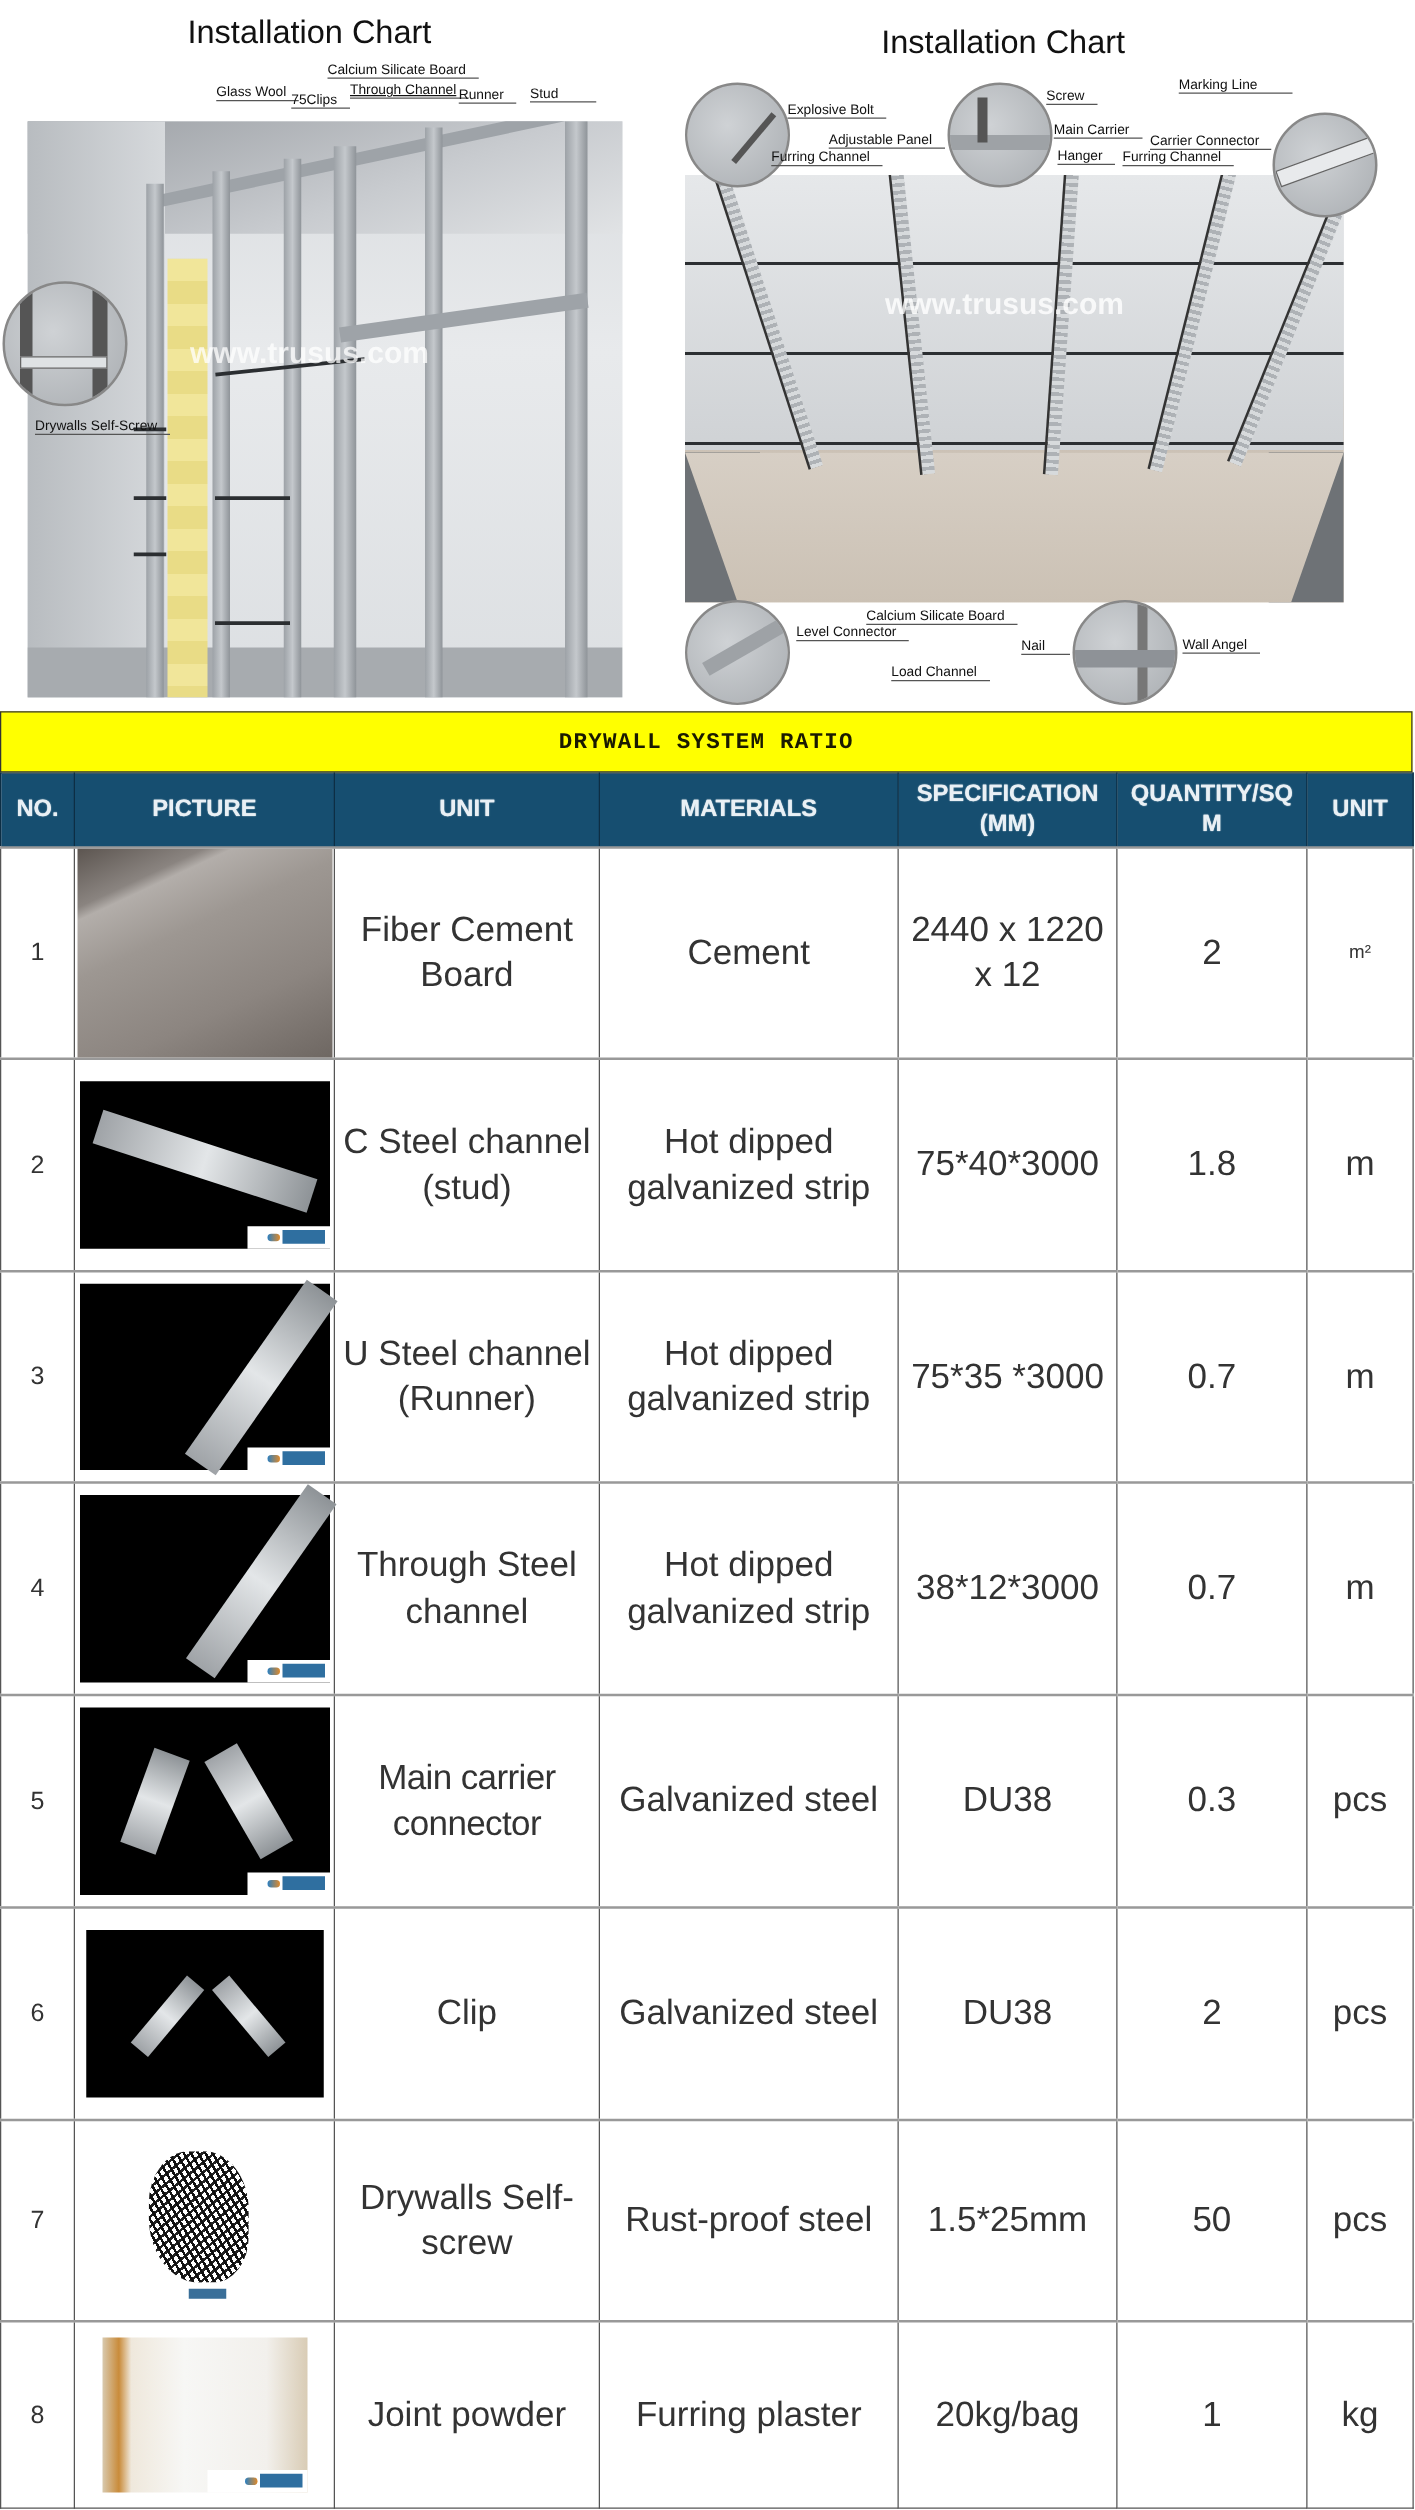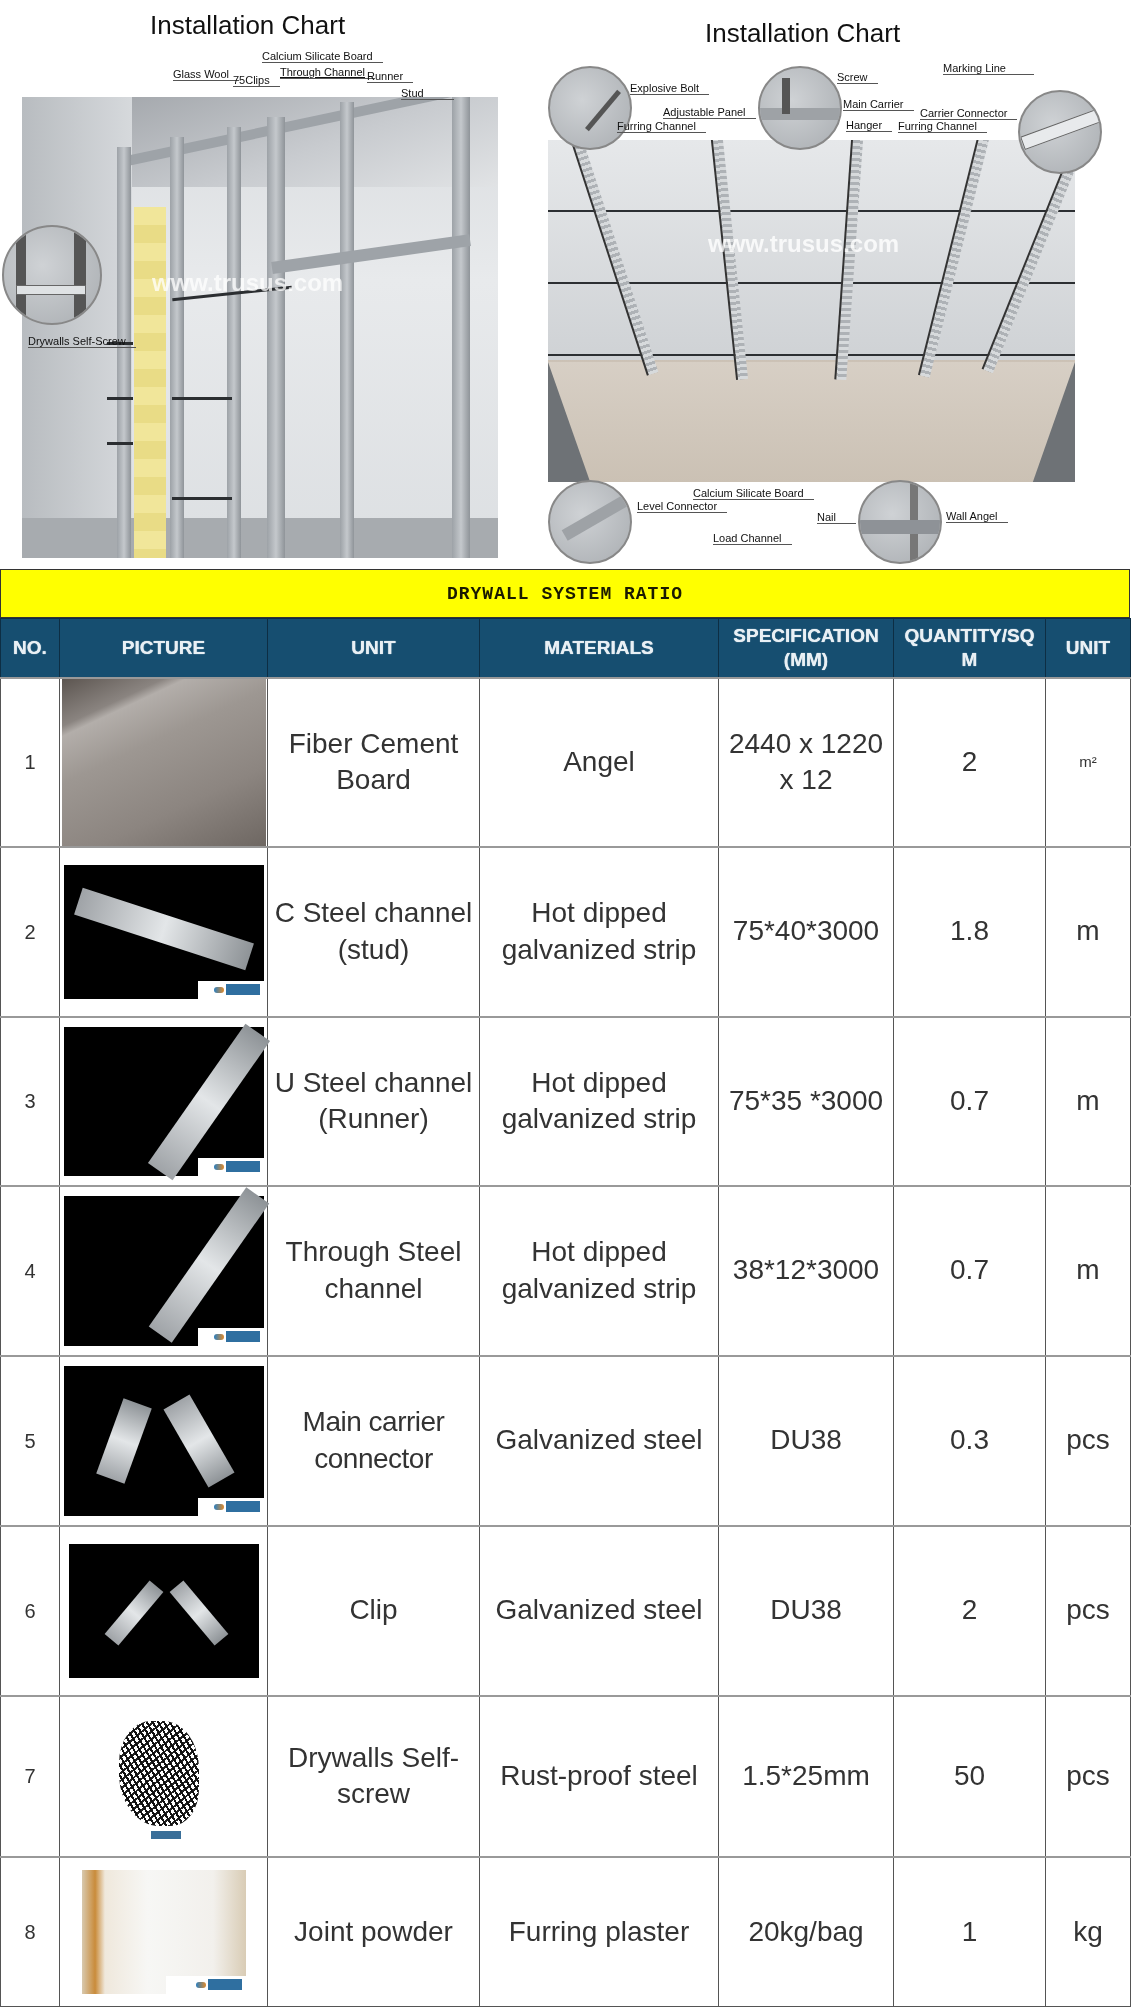--- a/index.html
+++ b/index.html
@@ -94,21 +94,21 @@
     <div class="bar" style="left:12px;top:0;width:10px;height:100px;"></div>
     <div class="bar" style="left:70px;top:0;width:12px;height:100px;"></div>
     <div class="bar" style="left:12px;top:58px;width:70px;height:10px;background:#dfe2e4;border:1px solid #666;"></div>
   </div>
 
   <div class="lbl u" style="left:262px;top:50px;">Calcium Silicate Board</div>
   <div class="lbl u" style="left:173px;top:68px;">Glass Wool</div>
   <div class="lbl u" style="left:233px;top:74px;">75Clips</div>
   <div class="lbl u" style="left:280px;top:66px;text-decoration:underline;">Through Channel</div>
   <div class="lbl u" style="left:367px;top:70px;">Runner</div>
-  <div class="lbl u" style="left:401px;top:69px;padding-right:30px;margin-top:18px;">Stud</div>
+  <div class="lbl u" style="left:424px;top:69px;padding-right:30px;">Stud</div>
   <div class="lbl u" style="left:28px;top:335px;">Drywalls Self-Screw</div>
 </div>
 
 <div>
   <div class="chart-title" style="left:705px;top:18px;">Installation Chart</div>
 
   <div class="ceil">
     <div class="grid"></div>
     <div class="side-l"></div>
     <div class="side-r"></div>
@@ -181,21 +181,21 @@
     </tr>
   </thead>
   <tbody>
 
     <tr style="height:169px">
       <td class="no">1</td>
       <td style="padding:0">
         <div class="pic" style="width:204px;height:167px;background:linear-gradient(155deg,#5c5550 0%,#8a8480 18%,#b3aeaa 22%,#9d9792 40%,#8c8580 70%,#6e6762 100%);"></div>
       </td>
       <td>Fiber Cement Board</td>
-      <td>Angel</td>
+      <td>Cement</td>
       <td>2440 x 1220 x 12</td>
       <td>2</td>
       <td style="font-size:15px">m²</td>
     </tr>
 
     <tr style="height:170px">
       <td class="no">2</td>
       <td>
         <div class="pic dark" style="width:200px;height:134px;">
           <div class="shape" style="left:10px;top:50px;width:180px;height:28px;transform:rotate(18deg);"></div>

